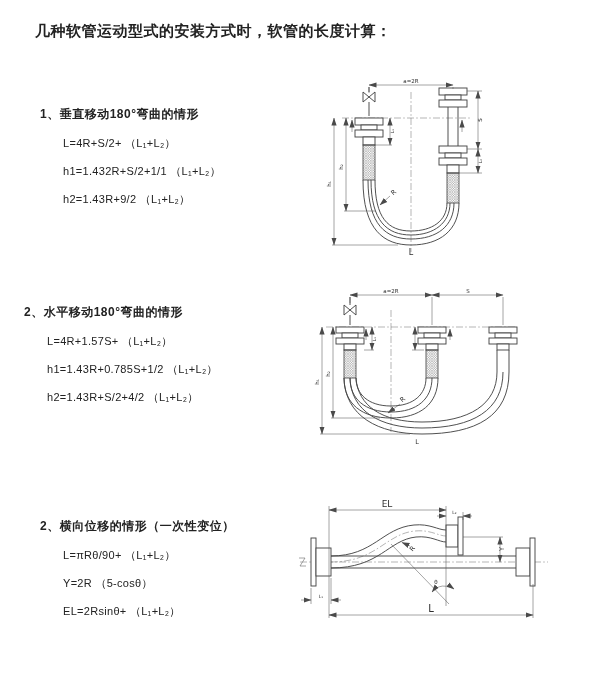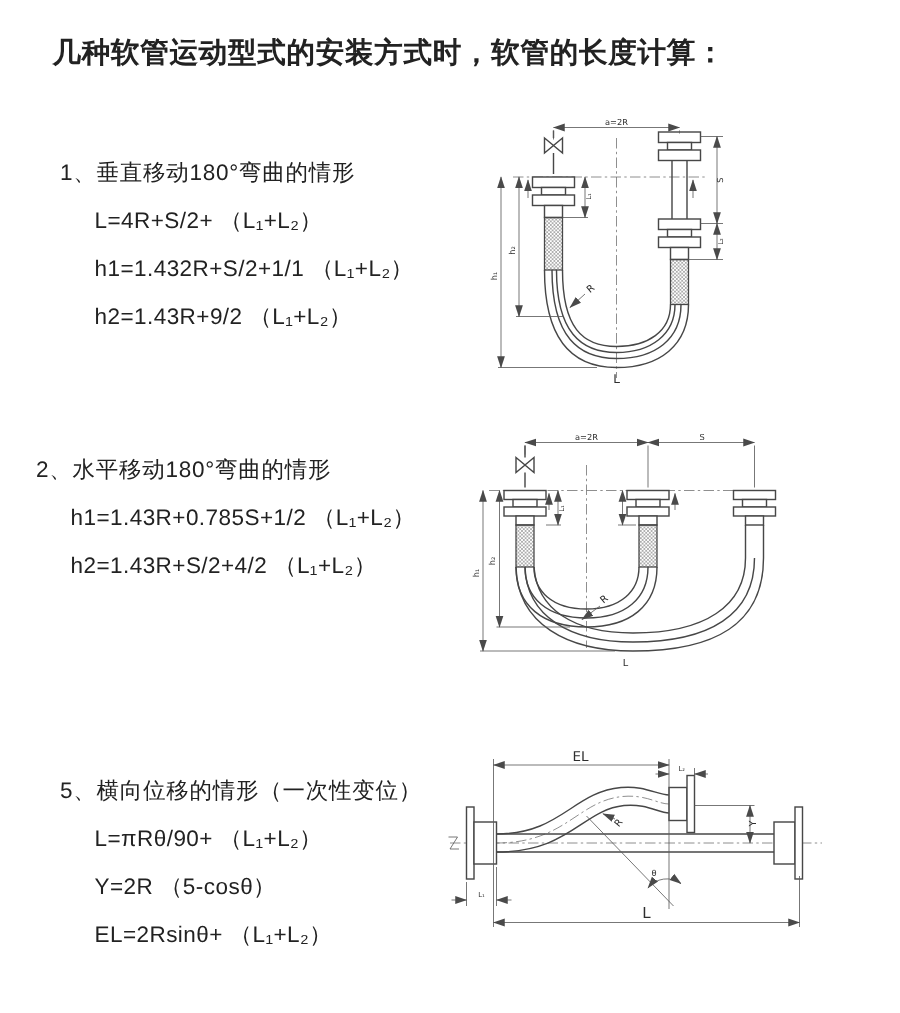--- a/index.html
+++ b/index.html
@@ -1,21 +1,21 @@
 <!DOCTYPE html>
 <html><head>
 <meta charset="utf-8">
 <style>
   html,body{margin:0;padding:0;background:#ffffff;}
   .page{position:relative;width:600px;height:675px;background:#ffffff;overflow:hidden;
         font-family:"Liberation Sans","DejaVu Sans",sans-serif;color:#222;}
-  .doc-title{position:absolute;left:35px;top:22px;font-size:19px;font-weight:bold;letter-spacing:.5px;}
+  .doc-title{position:absolute;left:35px;top:22px;font-size:15px;font-weight:bold;letter-spacing:.5px;}
   .sec{position:absolute;width:300px;}
-  .sec-heading{font-size:15px;font-weight:normal;letter-spacing:.5px;}
-  .formula{font-size:15px;margin:13px 0 0 23px;letter-spacing:.3px;white-space:nowrap;}
+  .sec-heading{font-size:12px;font-weight:bold;letter-spacing:.5px;}
+  .formula{font-size:11px;margin:13px 0 0 23px;letter-spacing:.3px;white-space:nowrap;}
   #sec1{left:40px;top:106px;}
   #sec2{left:24px;top:304px;}
   #sec3{left:40px;top:518px;}
   svg.diag{position:absolute;overflow:visible;}
   #d1{left:318px;top:72px;}
   #d2{left:312px;top:282px;}
   #d3{left:296px;top:494px;}
   .ol{stroke:#474747;stroke-width:.95;fill:none;}
   .dl{stroke:#5a5a5a;stroke-width:.55;fill:none;}
   .cl{stroke:#6a6a6a;stroke-width:.5;fill:none;stroke-dasharray:7 2.2 1.6 2.2;}
@@ -48,26 +48,27 @@
 
   <div class="sec" id="sec1">
     <div class="sec-heading">1、垂直移动180°弯曲的情形</div>
     <div class="formula">L=4R+S/2+ （L₁+L₂）</div>
     <div class="formula">h1=1.432R+S/2+1/1 （L₁+L₂）</div>
     <div class="formula">h2=1.43R+9/2 （L₁+L₂）</div>
   </div>
 
   <div class="sec" id="sec2">
     <div class="sec-heading">2、水平移动180°弯曲的情形</div>
+    <div class="formula">L=4R+1.57S+ （L₁+L₂）</div>
     <div class="formula">h1=1.43R+0.785S+1/2 （L₁+L₂）</div>
     <div class="formula">h2=1.43R+S/2+4/2 （L₁+L₂）</div>
   </div>
 
   <div class="sec" id="sec3">
-    <div class="sec-heading">5、横向位移的情形（一次性变位）</div>
+    <div class="sec-heading">2、横向位移的情形（一次性变位）</div>
     <div class="formula">L=πRθ/90+ （L₁+L₂）</div>
     <div class="formula">Y=2R （5-cosθ）</div>
     <div class="formula">EL=2Rsinθ+ （L₁+L₂）</div>
   </div>
 
   <svg id="d1" class="diag" width="190" height="188" viewBox="0 0 190 188">
     <g>
       <line class="cl" x1="93" y1="20" x2="93" y2="180"></line>
       <line class="cl" x1="24" y1="46" x2="154" y2="46"></line>
     </g>

